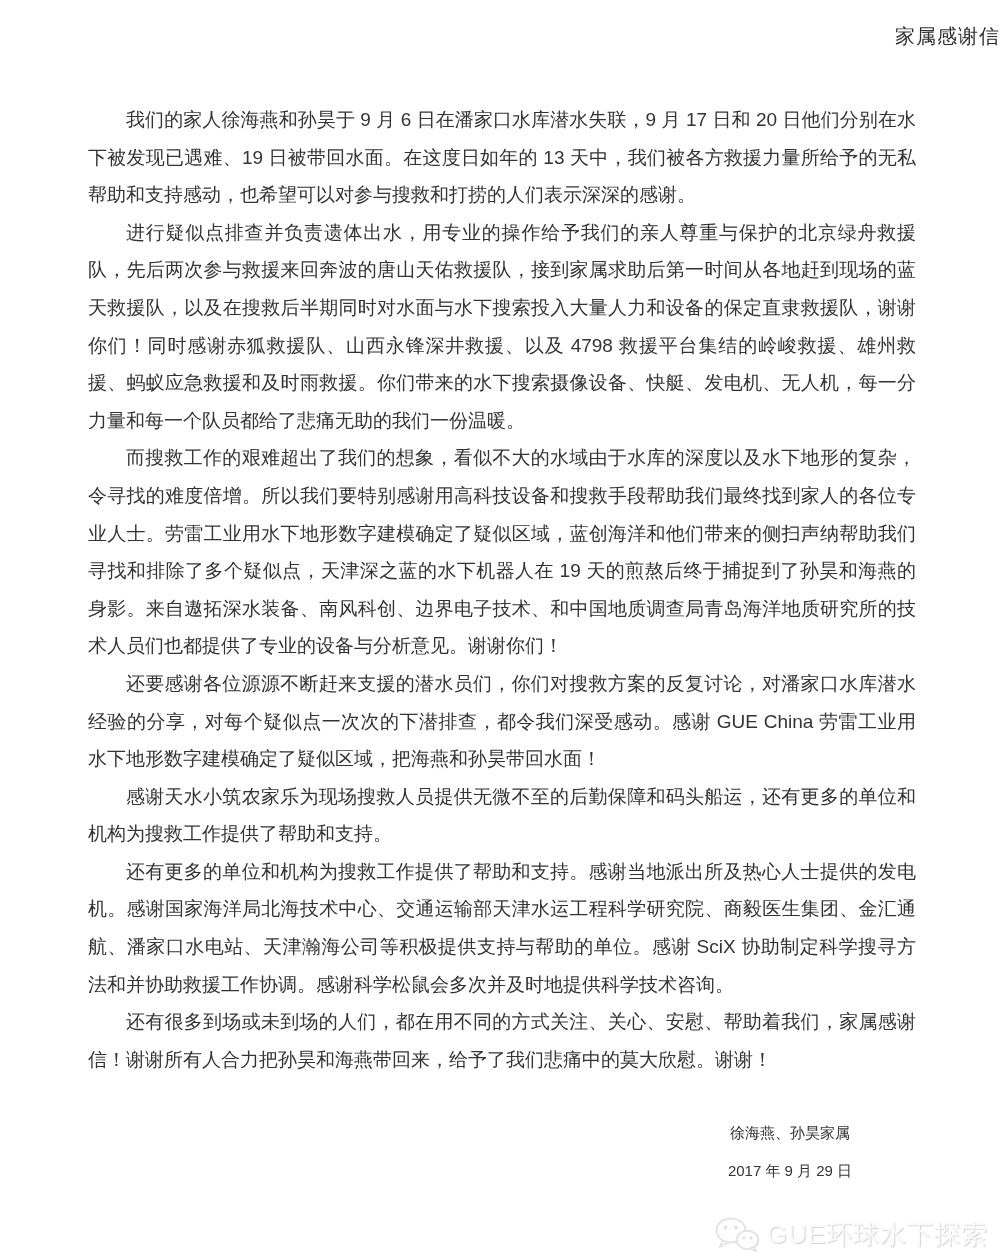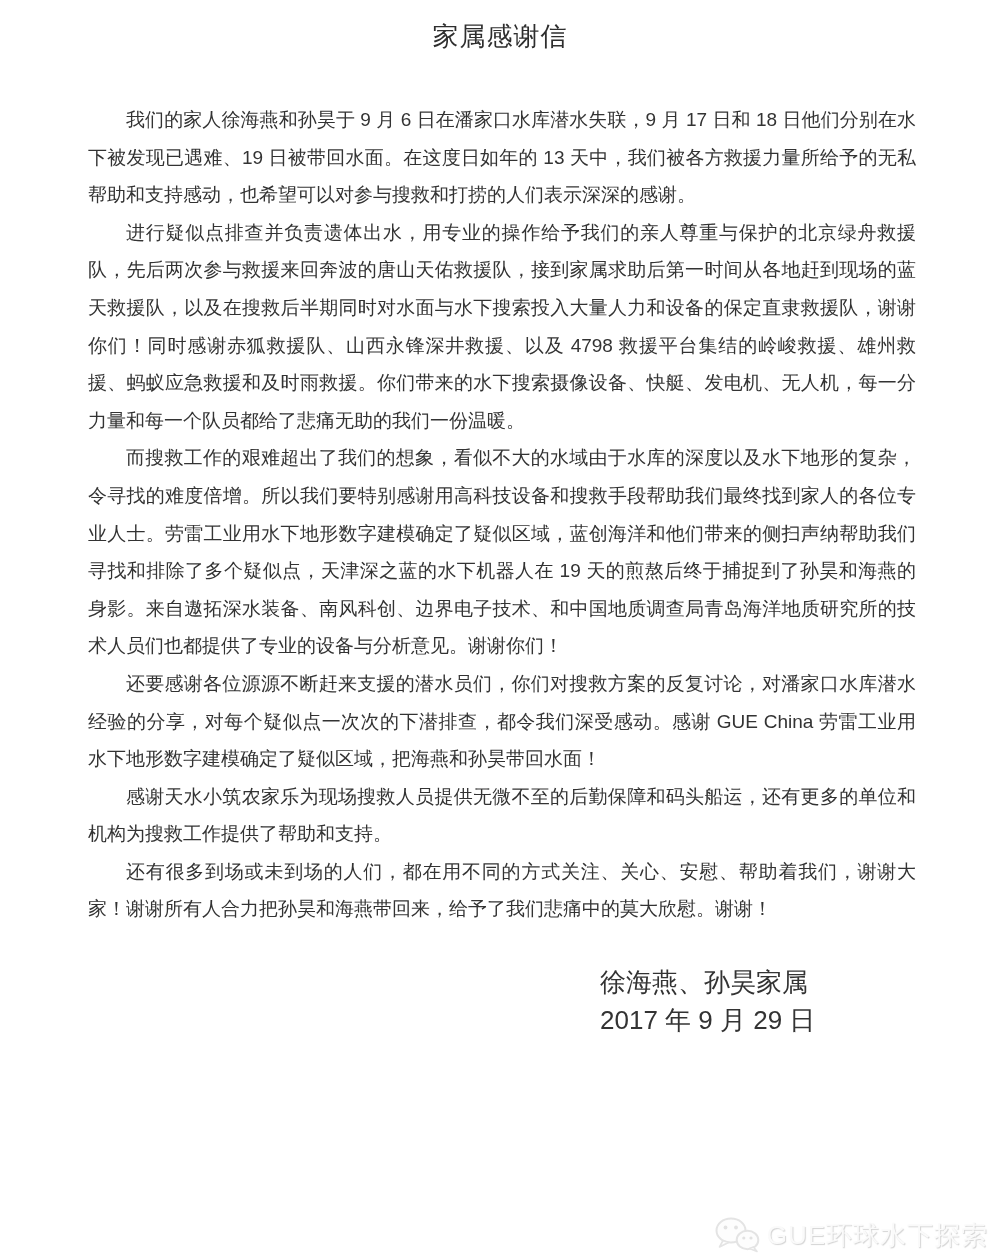--- a/index.html
+++ b/index.html
@@ -9,22 +9,22 @@
     height: 1256px;
     margin: 0 auto;
     background: #ffffff;
     font-family: "Liberation Sans", "DejaVu Sans", sans-serif;
     color: #323232;
     overflow: hidden;
   }
   .letter-title {
     margin: 0;
     padding-top: 21px;
-    text-align: center;
-    font-size: 26px;
+    text-align: right;
+    font-size: 20px;
     font-weight: normal;
     line-height: 30px;
     letter-spacing: 1px;
     color: #2e2e2e;
   }
   .letter-body {
     margin-top: 50px;
     padding: 0 84px 0 88px;
     font-size: 19px;
     line-height: 37.6px;
@@ -33,57 +33,57 @@
     color: #333333;
   }
   .letter-body p {
     margin: 0;
     text-indent: 2em;
   }
   .signature-block {
     width: 380px;
     margin-left: 600px;
     margin-top: 36px;
-    text-align: left;
-    font-size: 26px;
+    text-align: center;
+    font-size: 15px;
     line-height: 37.6px;
     color: #333333;
   }
   .signature-block div { white-space: nowrap; }
   .watermark {
     position: absolute;
     right: 12px;
     bottom: 3px;
     display: flex;
-    align-items: center;
     gap: 7px;
     user-select: none;
   }
   .watermark-text {
     font-size: 26px;
     letter-spacing: 1px;
     color: #fafafa;
     text-shadow: 1px 1px 1px #d4d4d4, -1px -1px 0 #ffffff;
     white-space: nowrap;
   }
 </style>
 </head>
 <body>
 
 <div class="page">
 
   <h1 class="letter-title">家属感谢信</h1>
 
   <div class="letter-body">
-    <p>我们的家人徐海燕和孙昊于 9 月 6 日在潘家口水库潜水失联，9 月 17 日和 18 日他们分别在水下被发现已遇难、19 日被带回水面。在这度日如年的 13 天中，我们被各方救援力量所给予的无私帮助和支持感动，也希望可以对参与搜救和打捞的人们表示深深的感谢。</p>
+    <p>我们的家人徐海燕和孙昊于 9 月 6 日在潘家口水库潜水失联，9 月 17 日和 20 日他们分别在水下被发现已遇难、19 日被带回水面。在这度日如年的 13 天中，我们被各方救援力量所给予的无私帮助和支持感动，也希望可以对参与搜救和打捞的人们表示深深的感谢。</p>
     <p>进行疑似点排查并负责遗体出水，用专业的操作给予我们的亲人尊重与保护的北京绿舟救援队，先后两次参与救援来回奔波的唐山天佑救援队，接到家属求助后第一时间从各地赶到现场的蓝天救援队，以及在搜救后半期同时对水面与水下搜索投入大量人力和设备的保定直隶救援队，谢谢你们！同时感谢赤狐救援队、山西永锋深井救援、以及 4798 救援平台集结的岭峻救援、雄州救援、蚂蚁应急救援和及时雨救援。你们带来的水下搜索摄像设备、快艇、发电机、无人机，每一分力量和每一个队员都给了悲痛无助的我们一份温暖。</p>
     <p>而搜救工作的艰难超出了我们的想象，看似不大的水域由于水库的深度以及水下地形的复杂，令寻找的难度倍增。所以我们要特别感谢用高科技设备和搜救手段帮助我们最终找到家人的各位专业人士。劳雷工业用水下地形数字建模确定了疑似区域，蓝创海洋和他们带来的侧扫声纳帮助我们寻找和排除了多个疑似点，天津深之蓝的水下机器人在 19 天的煎熬后终于捕捉到了孙昊和海燕的身影。来自遨拓深水装备、南风科创、边界电子技术、和中国地质调查局青岛海洋地质研究所的技术人员们也都提供了专业的设备与分析意见。谢谢你们！</p>
     <p>还要感谢各位源源不断赶来支援的潜水员们，你们对搜救方案的反复讨论，对潘家口水库潜水经验的分享，对每个疑似点一次次的下潜排查，都令我们深受感动。感谢 GUE China 劳雷工业用水下地形数字建模确定了疑似区域，把海燕和孙昊带回水面！</p>
     <p>感谢天水小筑农家乐为现场搜救人员提供无微不至的后勤保障和码头船运，还有更多的单位和机构为搜救工作提供了帮助和支持。</p>
-    <p>还有很多到场或未到场的人们，都在用不同的方式关注、关心、安慰、帮助着我们，谢谢大家！谢谢所有人合力把孙昊和海燕带回来，给予了我们悲痛中的莫大欣慰。谢谢！</p>
+    <p>还有更多的单位和机构为搜救工作提供了帮助和支持。感谢当地派出所及热心人士提供的发电机。感谢国家海洋局北海技术中心、交通运输部天津水运工程科学研究院、商毅医生集团、金汇通航、潘家口水电站、天津瀚海公司等积极提供支持与帮助的单位。感谢 SciX 协助制定科学搜寻方法和并协助救援工作协调。感谢科学松鼠会多次并及时地提供科学技术咨询。</p>
+    <p>还有很多到场或未到场的人们，都在用不同的方式关注、关心、安慰、帮助着我们，家属感谢信！谢谢所有人合力把孙昊和海燕带回来，给予了我们悲痛中的莫大欣慰。谢谢！</p>
   </div>
 
   <div class="signature-block">
     <div>徐海燕、孙昊家属</div>
     <div>2017 年 9 月 29 日</div>
   </div>
 
   <div class="watermark">
     <span style="display:inline-block; line-height:0;">
       <svg width="46" height="36" viewBox="0 0 46 36" aria-hidden="true">

